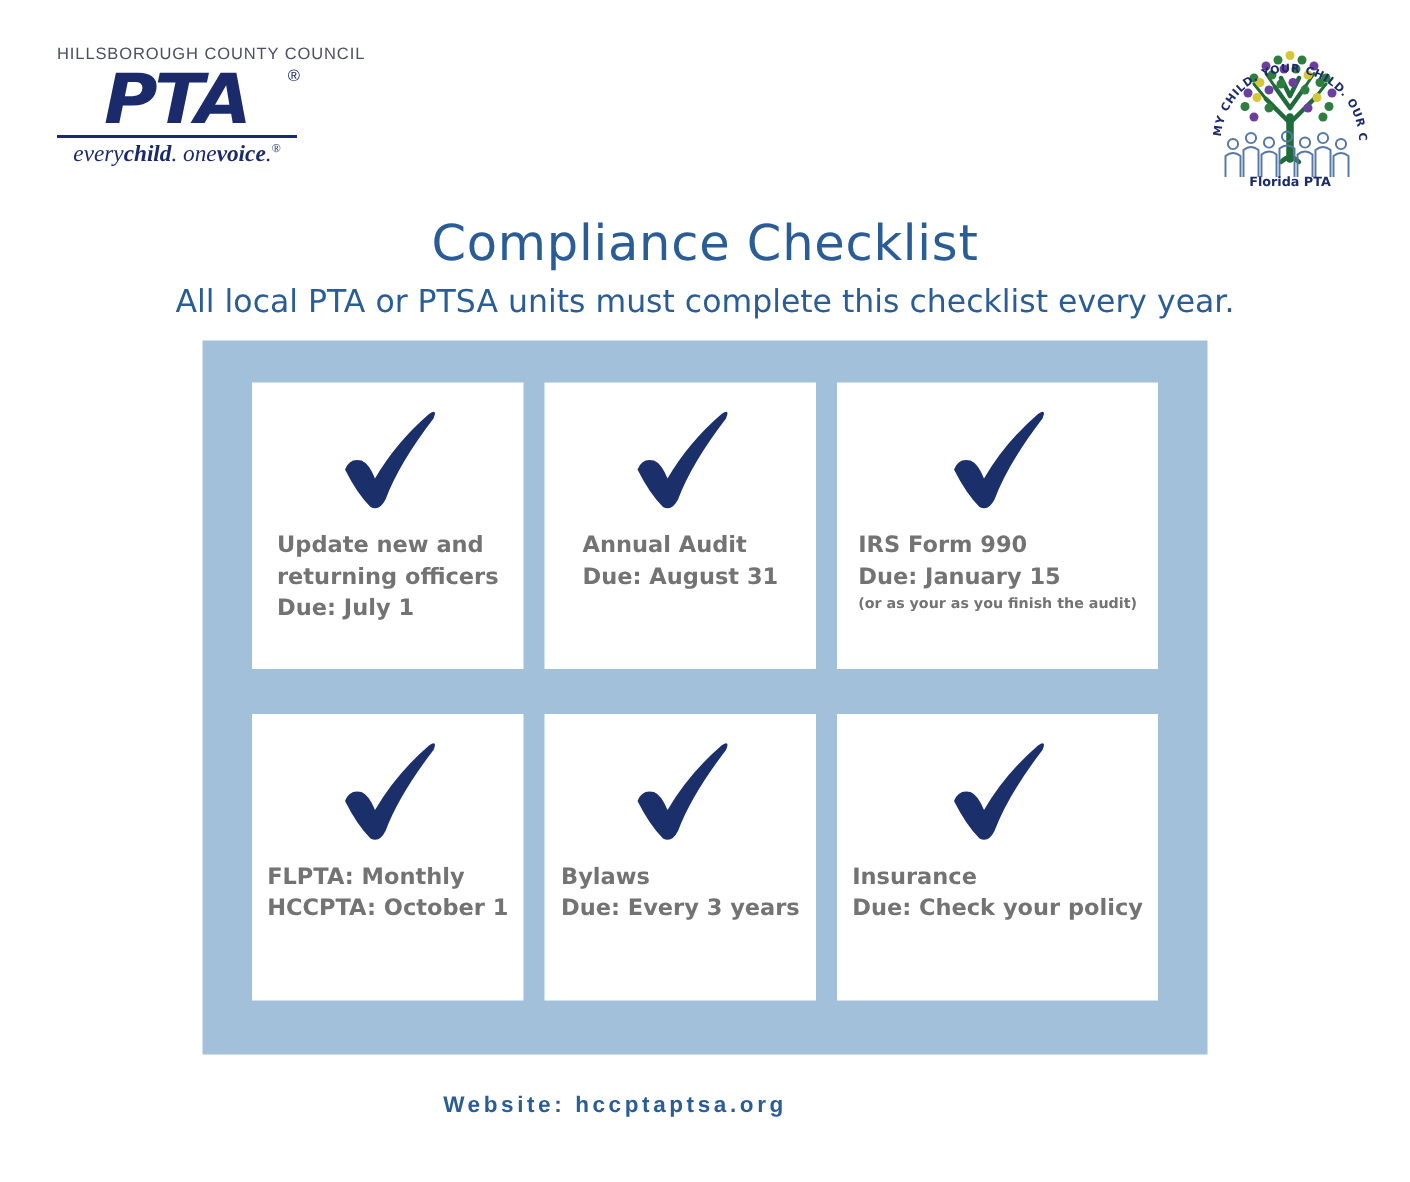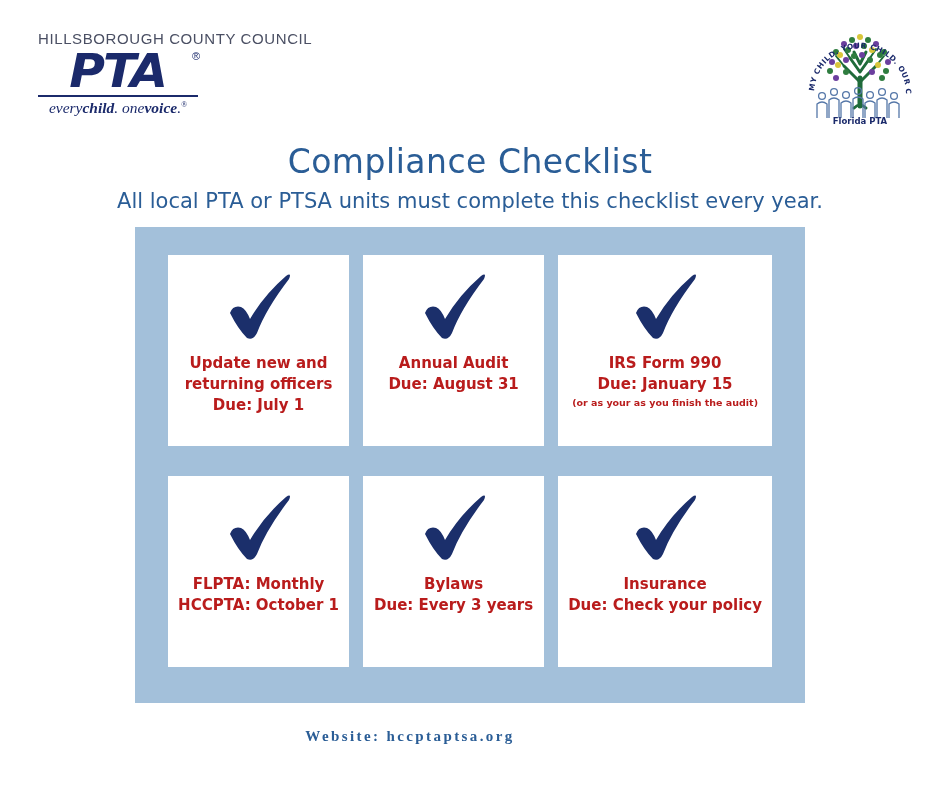--- a/index.html
+++ b/index.html
@@ -20,21 +20,21 @@
   .pta-logo {
     position: absolute;
     left: 38px;
     top: 30px;
     width: 160px;
     text-align: center;
     user-select: none;
   }
   .pta-council {
     font-family: "Liberation Sans", sans-serif;
-    font-size: 15px;
+    font-size: 11px;
     letter-spacing: 0.6px;
     color: #4a4f63;
     white-space: nowrap;
     margin-bottom: 1px;
   }
   .pta-wordmark-wrap {
     position: relative;
     height: 46px;
     text-align: center;
   }
@@ -138,23 +138,22 @@
     box-sizing: border-box;
   }
   .check {
     width: 86px;
     height: 78px;
     flex: none;
   }
   .check svg { display: block; }
   .card-text {
     margin-top: 6px;
-    text-align: center;
     font-family: "DejaVu Sans", sans-serif;
-    color: #b91c1c;
+    color: #737373;
     font-size: 15px;
     line-height: 21px;
     font-weight: bold;
     padding: 0 4px;
   }
   .card-text .line { display: block; white-space: nowrap; }
   .card-note {
     display: block;
     font-size: 9.5px;
     line-height: 14px;
@@ -165,21 +164,21 @@
 
   
   .footer-website {
     position: absolute;
     left: 0;
     top: 728px;
     width: 940px;
     text-align: center;
     padding-right: 120px;
     box-sizing: border-box;
-    font-family: Liberation Serif, serif;
+    font-family: Liberation Sans, sans-serif;
     font-size: 15px;
     font-weight: bold;
     letter-spacing: 2.4px;
     color: #2a5d96;
   }
 </style>
 </head>
 <body>
 
 <div class="pta-logo">

